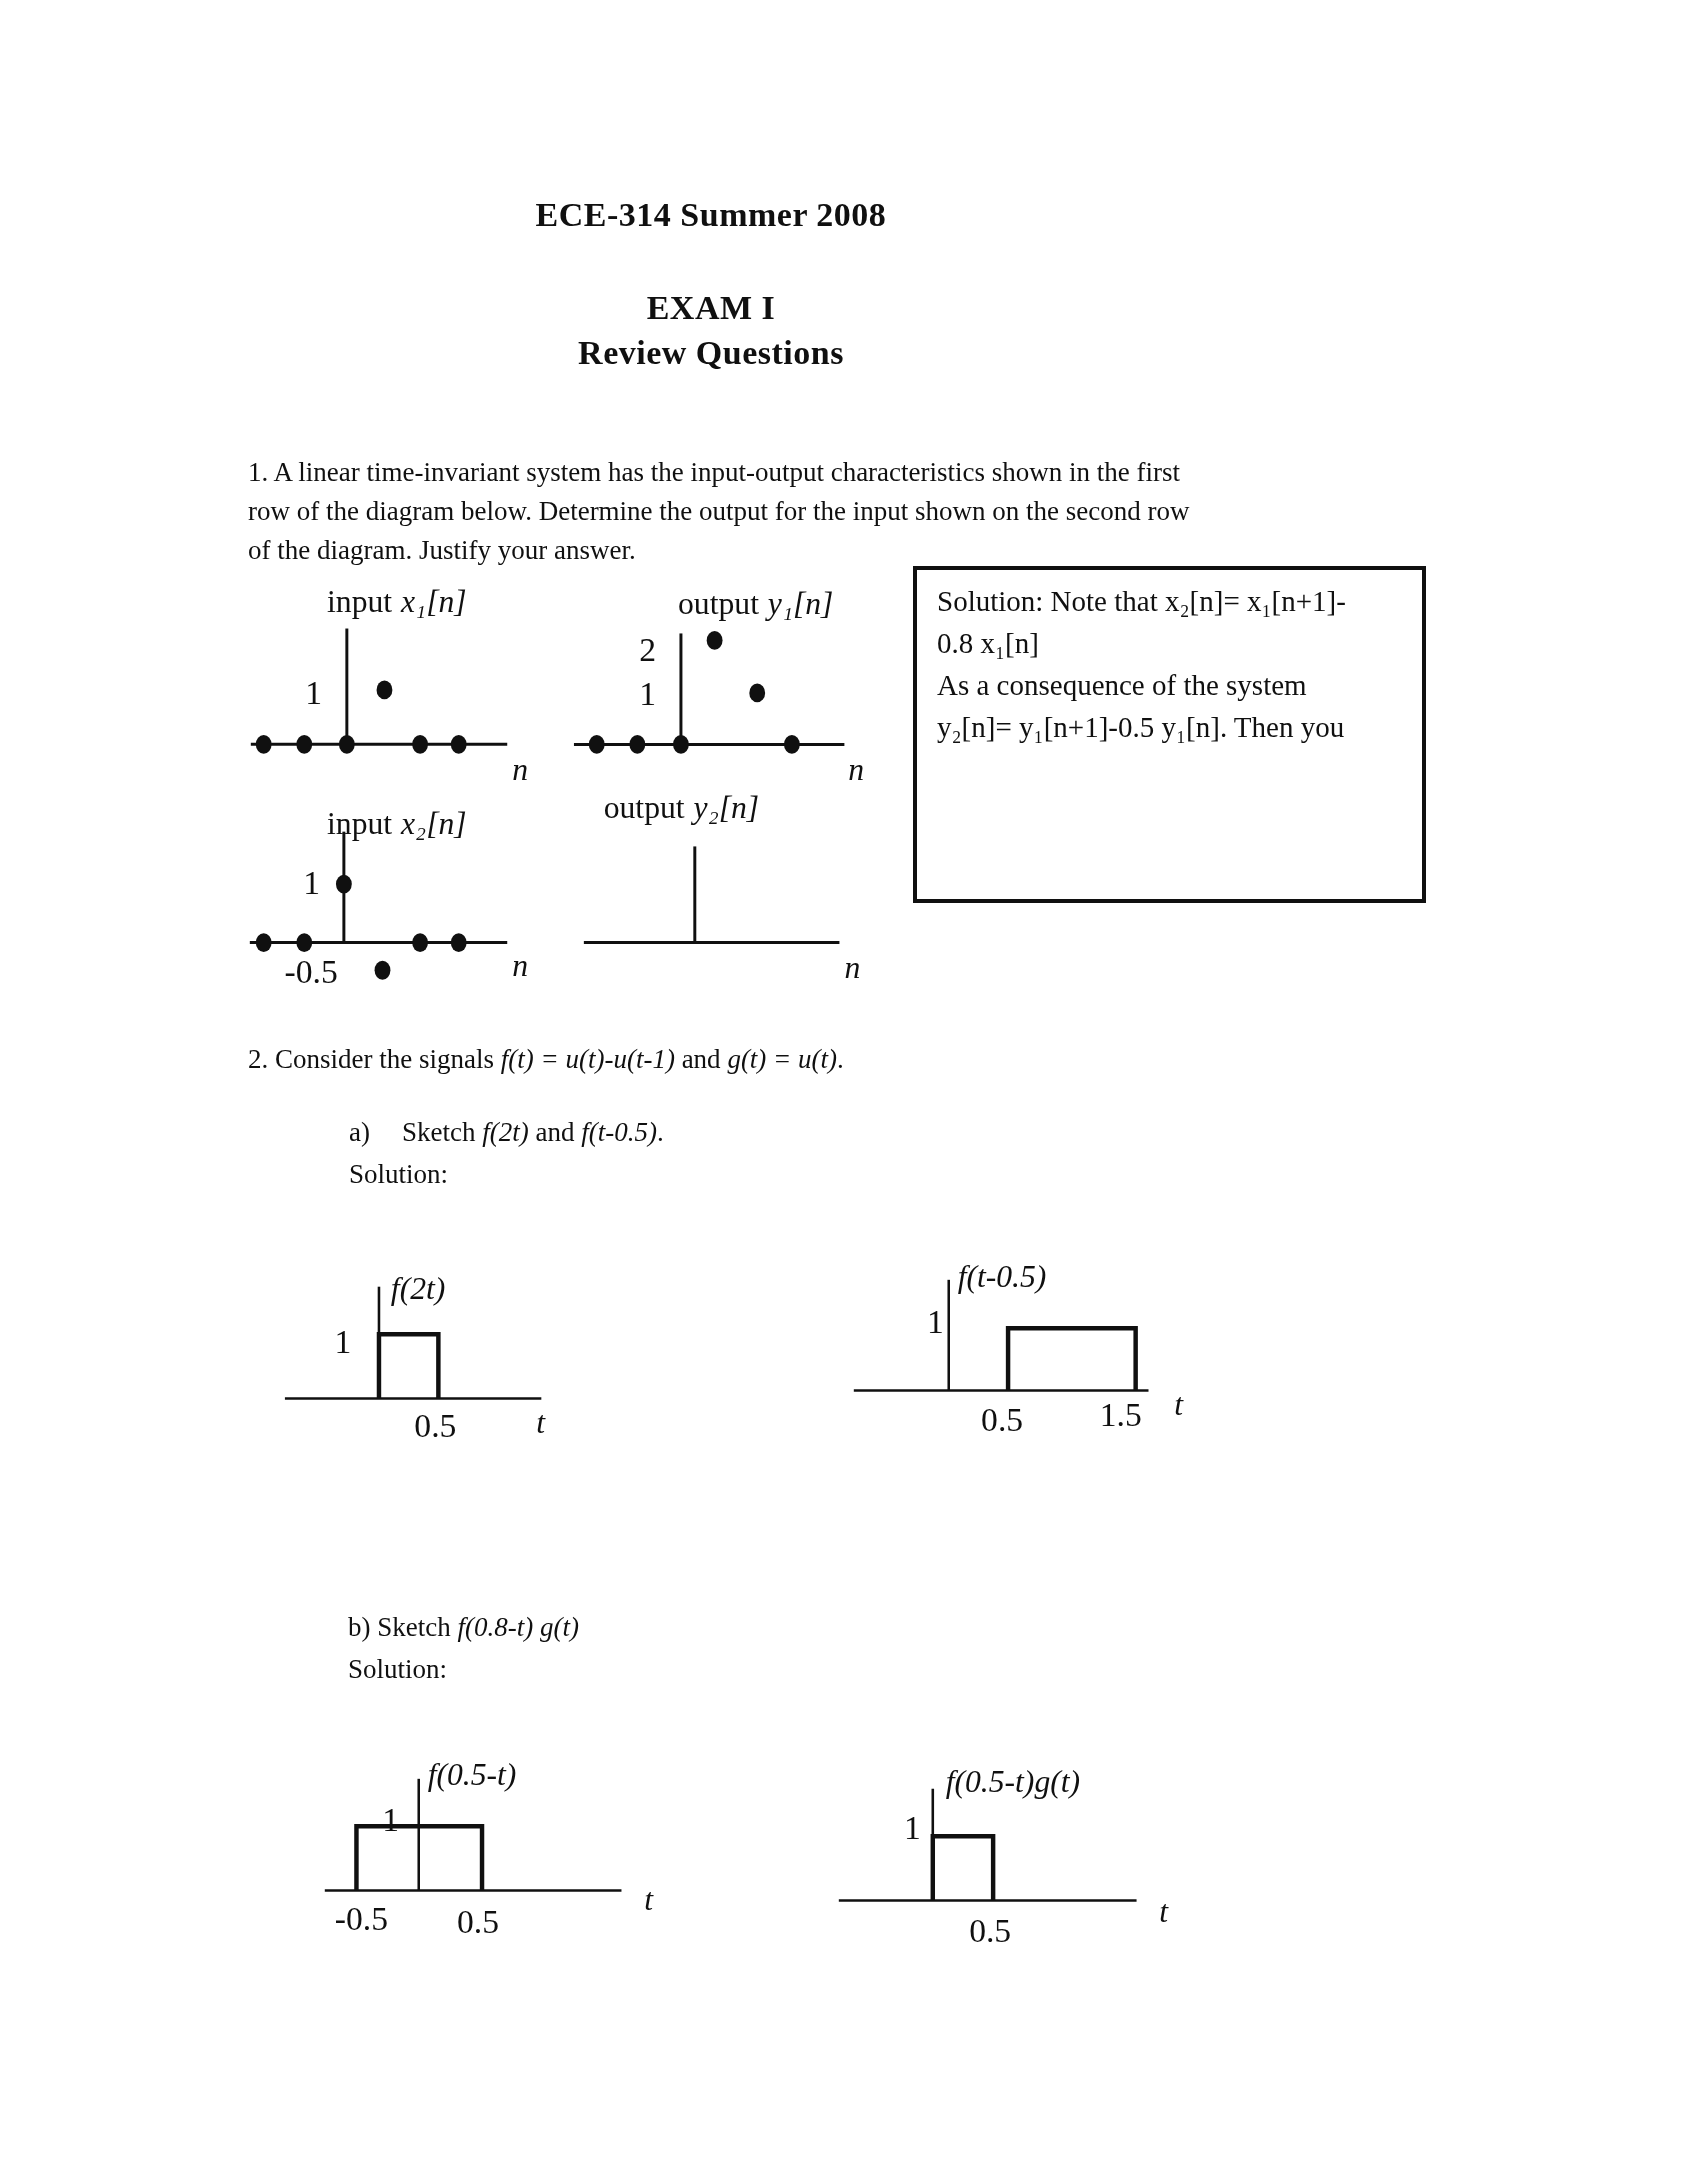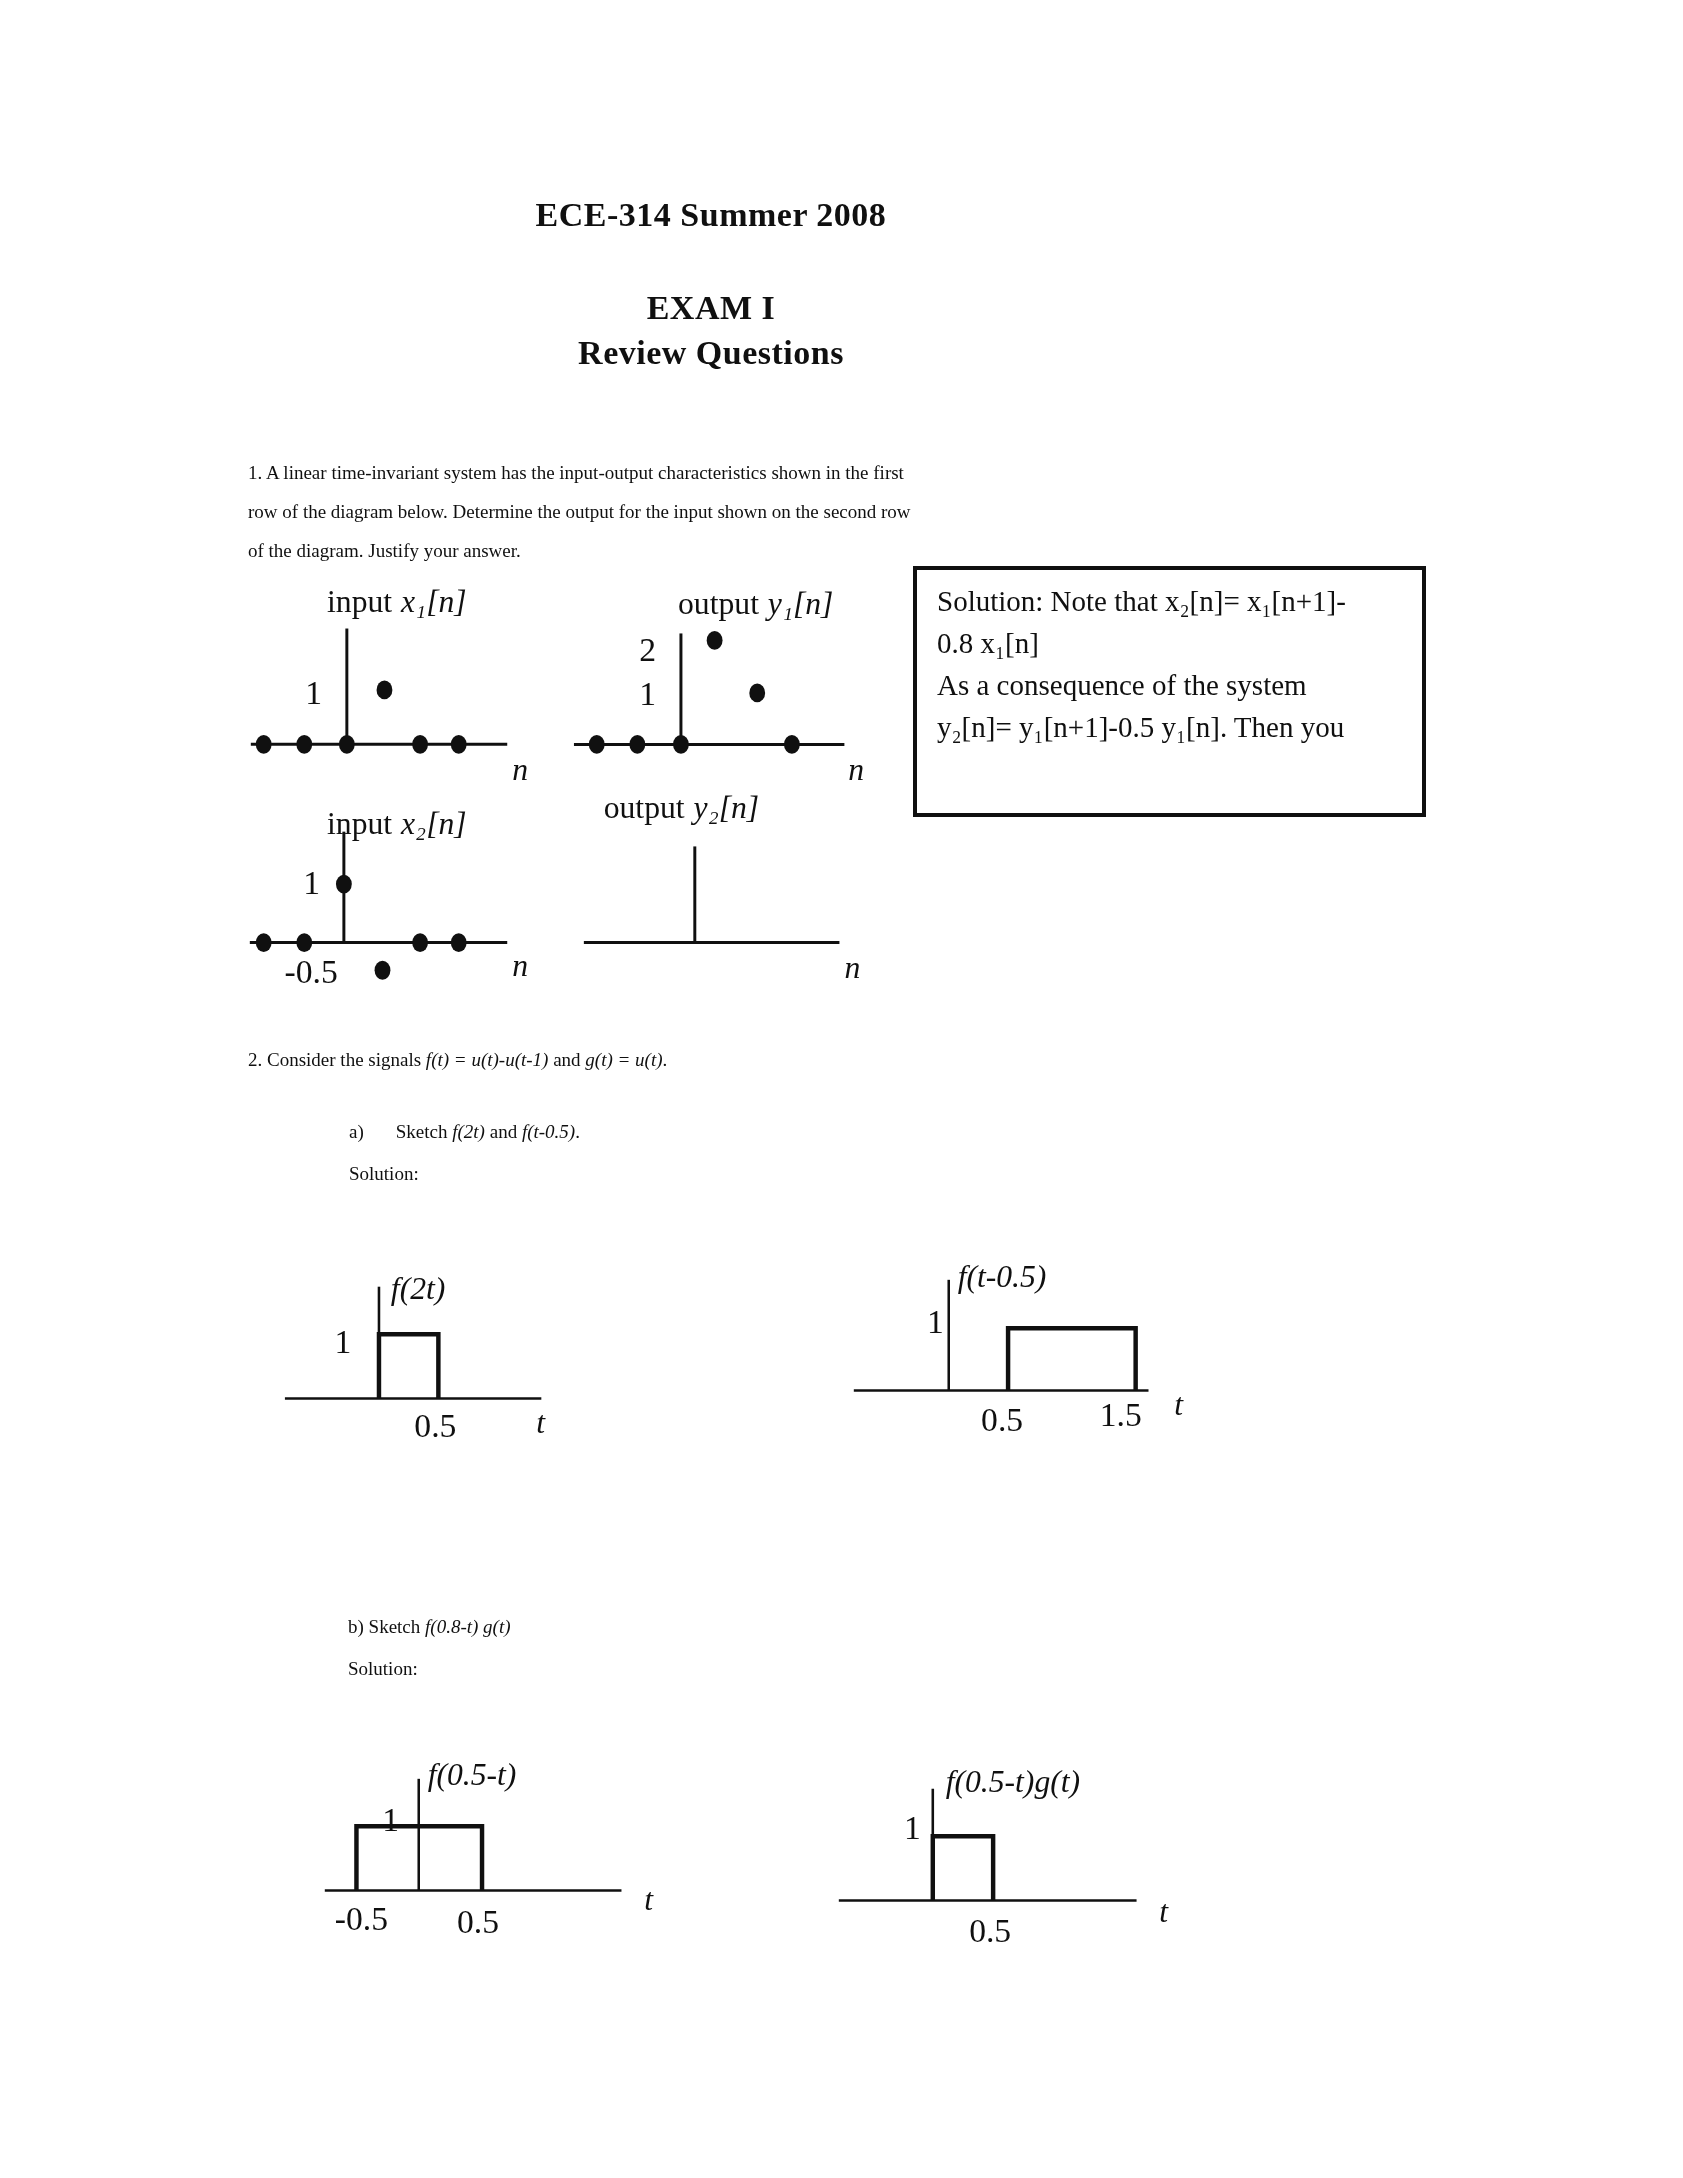--- a/index.html
+++ b/index.html
@@ -9,21 +9,21 @@
     background:#ffffff;
     color:#101010;
     font-family:"Liberation Serif","DejaVu Serif",serif;
     overflow:hidden;
   }
   .abs{position:absolute;}
   .heading{
     width:1422px;text-align:center;font-weight:bold;font-size:34px;
     letter-spacing:0.5px;
   }
-  .body-text{font-size:19px;line-height:39px;white-space:nowrap;}
+  .body-text{font-size:27px;line-height:39px;white-space:nowrap;}
   .seg{white-space:pre;}
   .it{font-style:italic;margin-top:48px;}
   .gap-a{margin-left:32px;}
   .solution-box{
     box-sizing:border-box;
     border:4px solid #101010;
     padding:10px 18px 0 20px;
     font-size:29px;line-height:42px;
     white-space:nowrap;
   }
@@ -78,21 +78,21 @@
     <ellipse class="dot" cx="69" cy="177" rx="8" ry="9.5"></ellipse>
     <ellipse class="dot" cx="113" cy="177" rx="8" ry="9.5"></ellipse>
     <ellipse class="dot" cx="147" cy="72" rx="8" ry="9.5"></ellipse>
     <ellipse class="dot" cx="190" cy="125" rx="8" ry="9.5"></ellipse>
     <ellipse class="dot" cx="225" cy="177" rx="8" ry="9.5"></ellipse>
     <text x="88" y="93" class="tick" text-anchor="end">2</text>
     <text x="88" y="137" class="tick" text-anchor="end">1</text>
     <text x="282" y="213" class="ax-letter">n</text>
   </svg>
 
-  <div class="abs solution-box" style="left:913px;top:566px;width:513px;height:251px;">
+  <div class="abs solution-box" style="left:913px;top:566px;width:513px;height:337px;">
     <div>Solution: Note that x₂[n]= x₁[n+1]-</div>
     <div>0.8 x₁[n]</div>
     <div>As a consequence of the system</div>
     <div>y₂[n]= y₁[n+1]-0.5 y₁[n]. Then you</div>
   </div>
 
   <svg class="abs" style="left:233px;top:782px;" width="297" height="228" viewBox="0 0 300 230">
     <text x="95" y="52" class="fig-title"><tspan>input</tspan><tspan class="fig-title-math" dx="9">x₂[n]</tspan></text>
     <line class="axis" x1="112" y1="50" x2="112" y2="162"></line>
     <line class="axis" x1="17" y1="162" x2="277" y2="162"></line>

